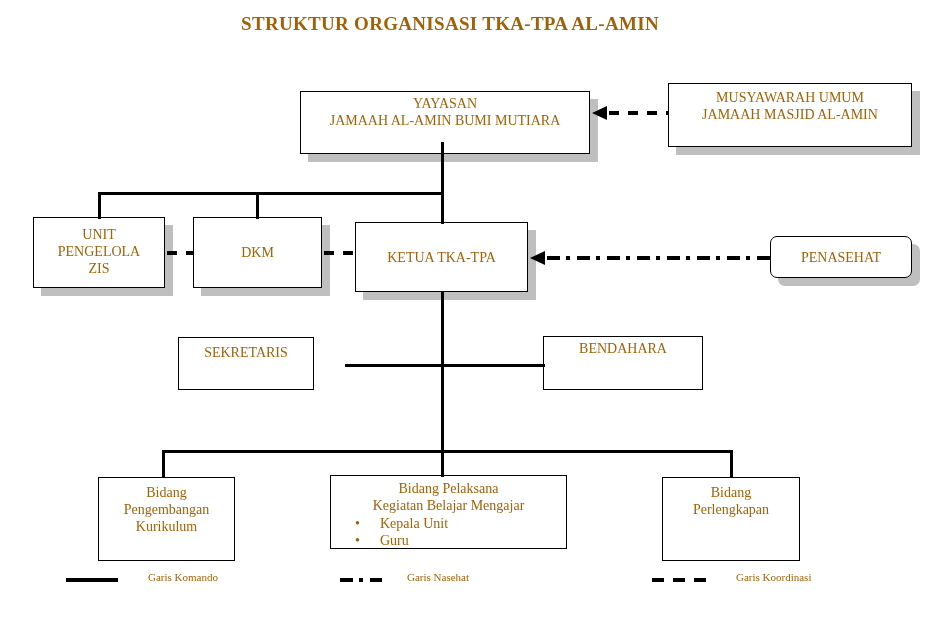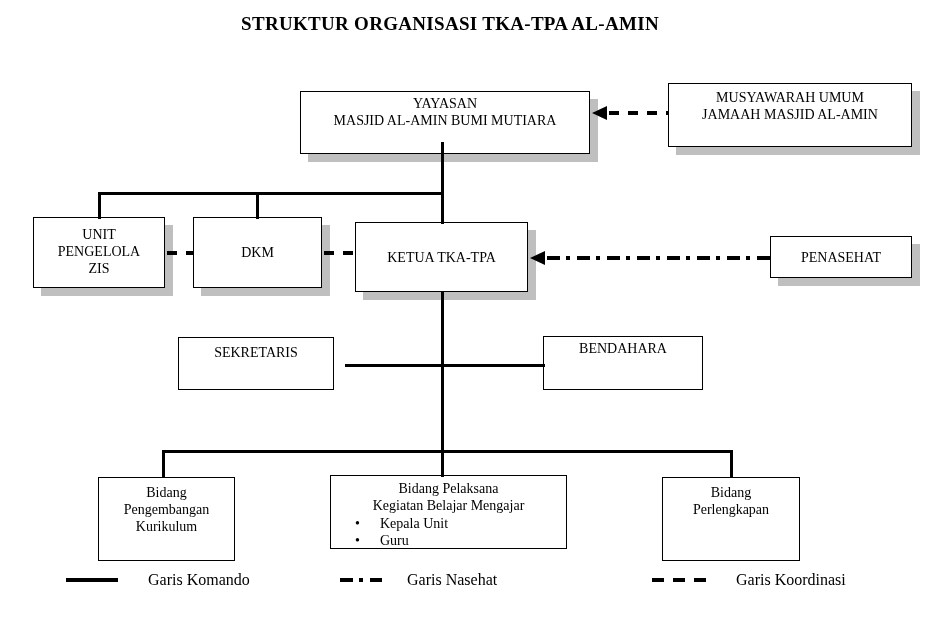--- a/index.html
+++ b/index.html
@@ -1,18 +1,18 @@
 <!DOCTYPE html>
 <html><head>
 <meta charset="utf-8">
 <style>
   html,body { margin:0; padding:0; background:#ffffff; }
   #canvas {
     position:relative; width:942px; height:639px; background:#ffffff;
-    font-family:"Liberation Serif", serif; color:#000000;
+    font-family:"Liberation Serif", serif; color:#a16207;
     overflow:hidden;
   }
   .title {
     position:absolute; left:0; top:13px; width:900px;
     text-align:center; font-size:19px; font-weight:bold; letter-spacing:.3px;
   }
   .obox {
     position:absolute; box-sizing:border-box;
     border:1.5px solid #000; background:#fff;
     font-size:14px; line-height:17px; text-align:center;
@@ -30,21 +30,21 @@
   }
   .arrow-left {
     position:absolute; width:0; height:0; z-index:7;
     border-top:7px solid transparent; border-bottom:7px solid transparent;
     border-right:15px solid #000;
   }
   .bullets { margin-top:1px; }
   .bullet-row { display:flex; text-align:left; padding-left:24px; }
   .bullet-glyph { width:12px; }
   .bullet-text { margin-left:13px; }
-  .legend-label { position:absolute; font-size:16px; white-space:nowrap; top:571px; }
+  .legend-label { position:absolute; font-size:11px; white-space:nowrap; top:571px; }
   .legend-solid { position:absolute; height:4px; background:#000; top:578px; }
   .legend-dashdot {
     position:absolute; height:4px; top:578px;
     background:repeating-linear-gradient(90deg,#000 0 13px,transparent 13px 19px,#000 19px 23px,transparent 23px 30px);
   }
   .legend-dashed {
     position:absolute; height:4px; top:578px;
     background:repeating-linear-gradient(90deg,#000 0 12px,transparent 12px 21px);
   }
 </style>
@@ -69,21 +69,21 @@
   <div class="arrow-left" style="left:592px; top:106px;"></div>
   <div class="dashed-line" style="left:609px; top:111px; width:59px;"></div>
   <div class="dashed-line" style="left:167px; top:251px; width:26px;"></div>
   <div class="dashed-line" style="left:324px; top:251px; width:31px;"></div>
 
   <div class="arrow-left" style="left:530px; top:251px;"></div>
   <div class="dashdot-line" style="left:547px; top:256px; width:223px;"></div>
 
   <div class="obox shadow" style="left:300px; top:91px; width:290px; height:63px; padding-top:3px;">
     <div>YAYASAN</div>
-    <div>MASJID AL-AMIN BUMI MUTIARA</div>
+    <div>JAMAAH AL-AMIN BUMI MUTIARA</div>
   </div>
 
   <div class="obox shadow" style="left:668px; top:83px; width:244px; height:64px; padding-top:5px;">
     <div>MUSYAWARAH UMUM</div>
     <div>JAMAAH MASJID AL-AMIN</div>
   </div>
 
   <div class="obox shadow" style="left:33px; top:217px; width:132px; height:71px; padding-top:8px;">
     <div>UNIT</div>
     <div>PENGELOLA</div>
@@ -91,25 +91,25 @@
   </div>
 
   <div class="obox shadow vcenter" style="left:193px; top:217px; width:129px; height:71px;text-align:right;">
     <span>DKM</span>
   </div>
 
   <div class="obox shadow vcenter" style="left:355px; top:222px; width:173px; height:70px;">
     <span>KETUA TKA-TPA</span>
   </div>
 
-  <div class="obox shadow vcenter" style="left:770px; top:236px; width:142px; height:42px;">
+  <div class="obox shadow vcenter" style="left:770px; top:236px; width:142px; height:42px;border-radius:7px;">
     <span>PENASEHAT</span>
   </div>
 
-  <div class="obox" style="left:178px; top:337px; width:156px; height:53px; padding-top:6px;">
+  <div class="obox" style="left:178px; top:337px; width:136px; height:53px; padding-top:6px;">
     <span>SEKRETARIS</span>
   </div>
 
   <div class="obox" style="left:543px; top:336px; width:160px; height:54px; padding-top:3px;">
     <span>BENDAHARA</span>
   </div>
 
   <div class="obox" style="left:98px; top:477px; width:137px; height:84px; padding-top:6px;">
     <div>Bidang</div>
     <div>Pengembangan</div>

